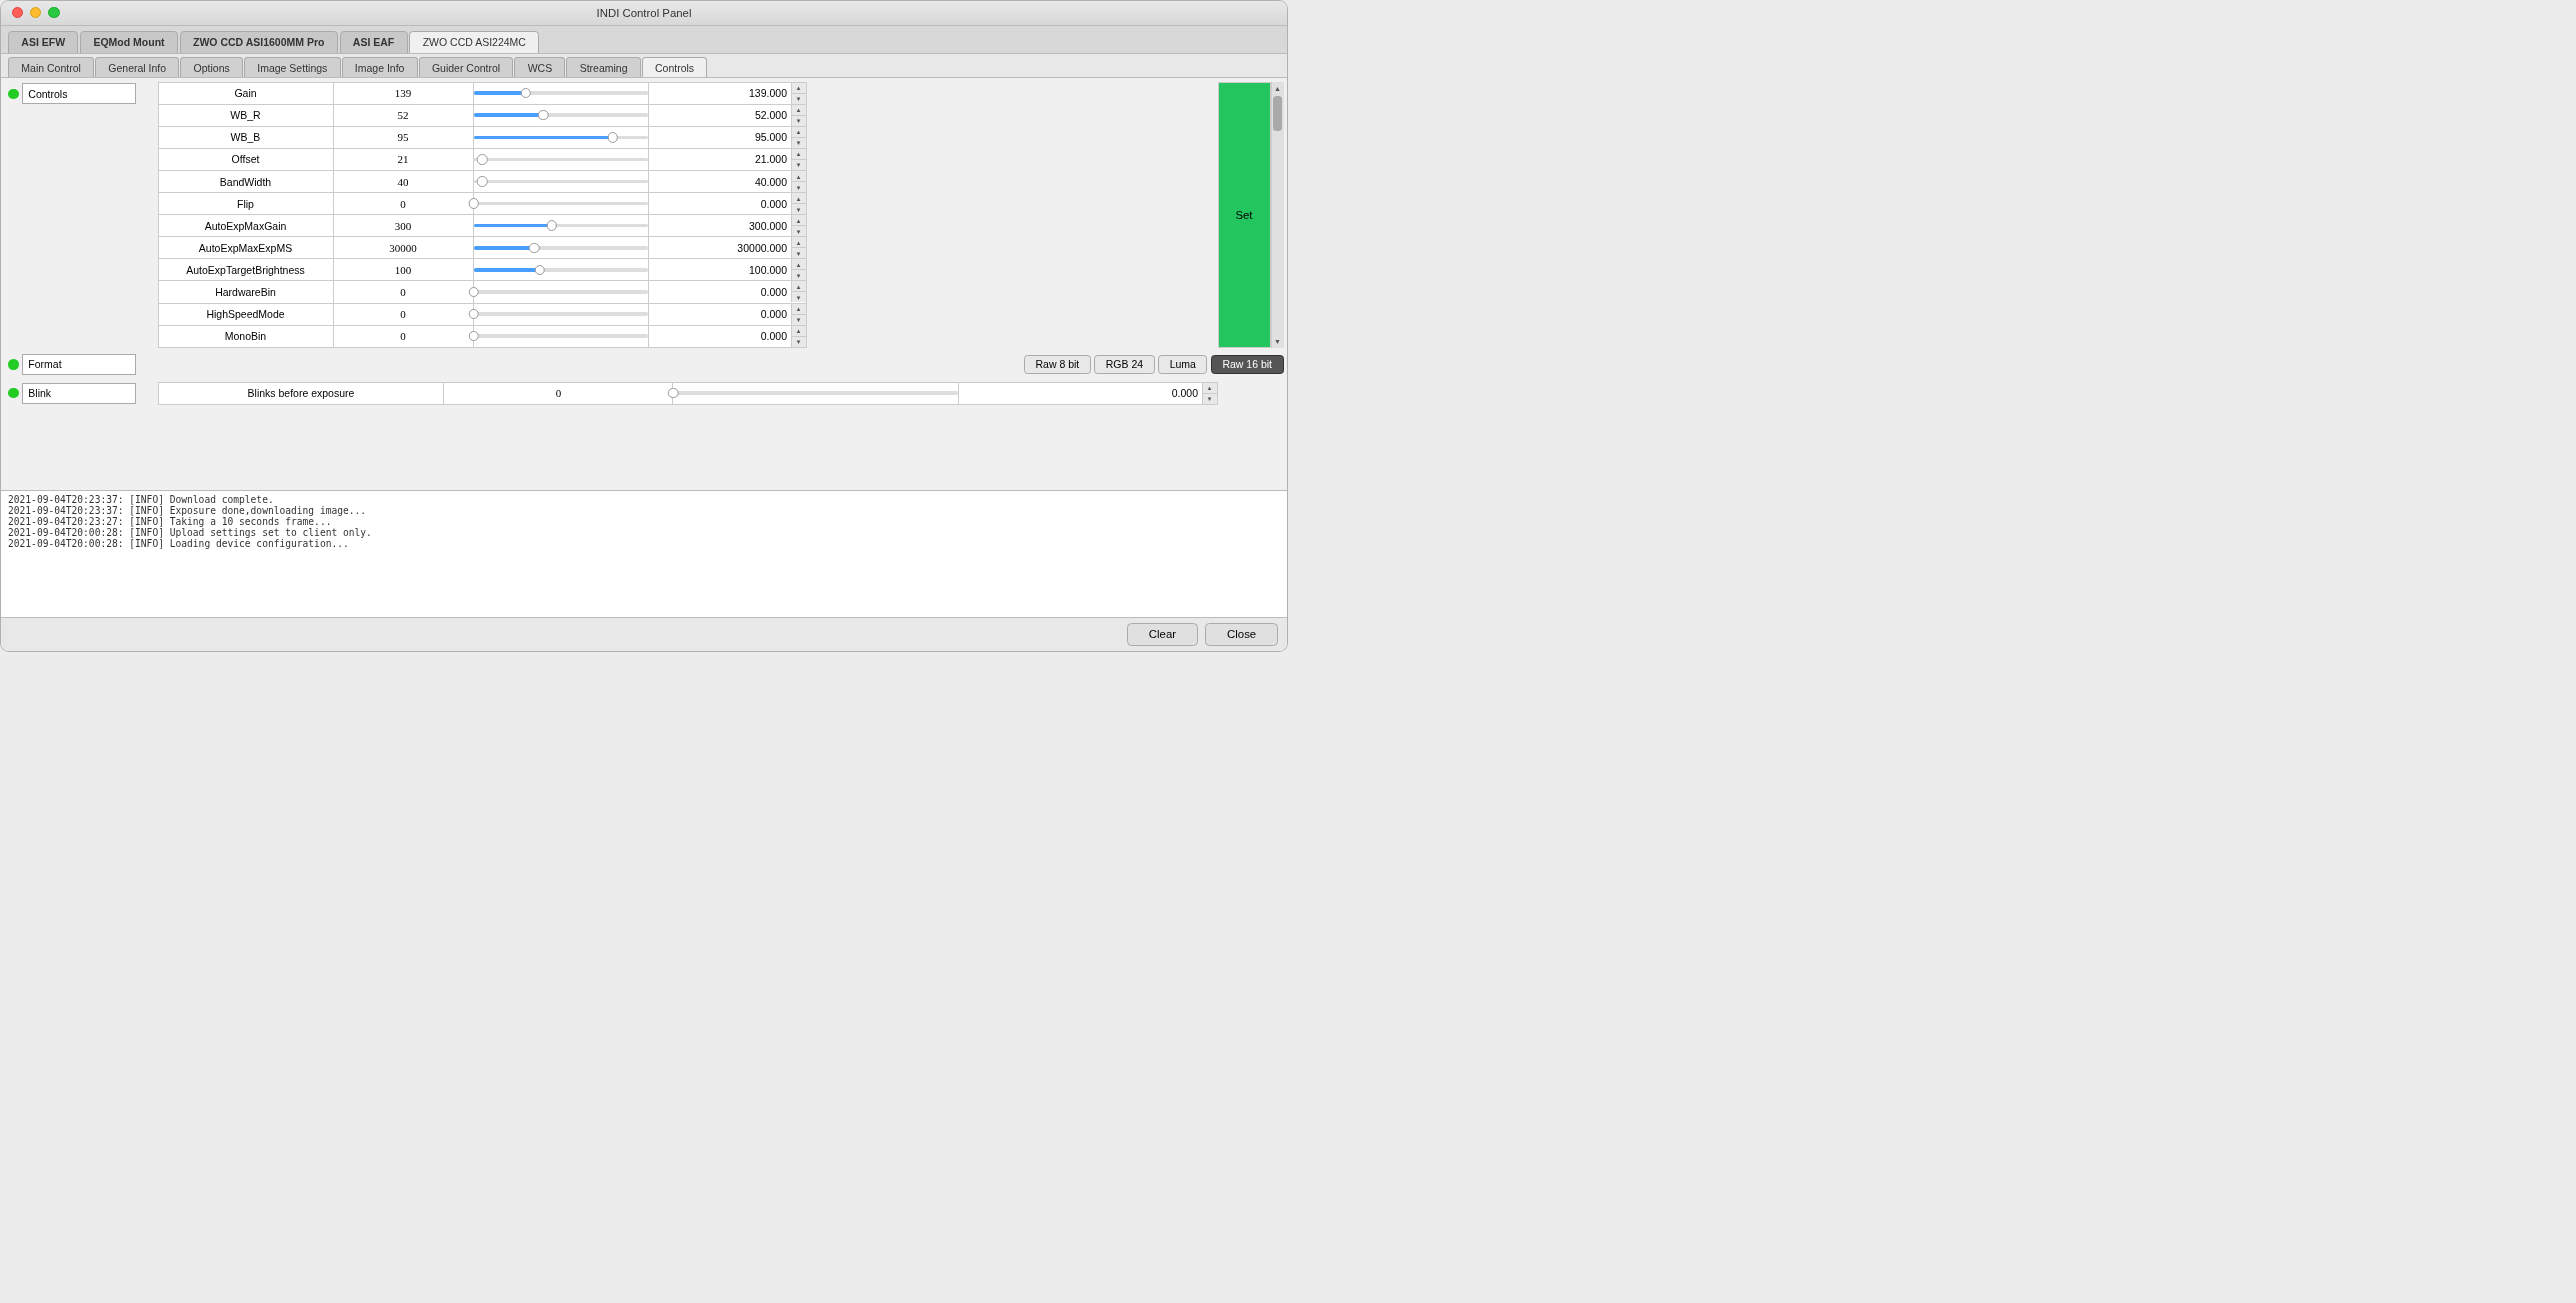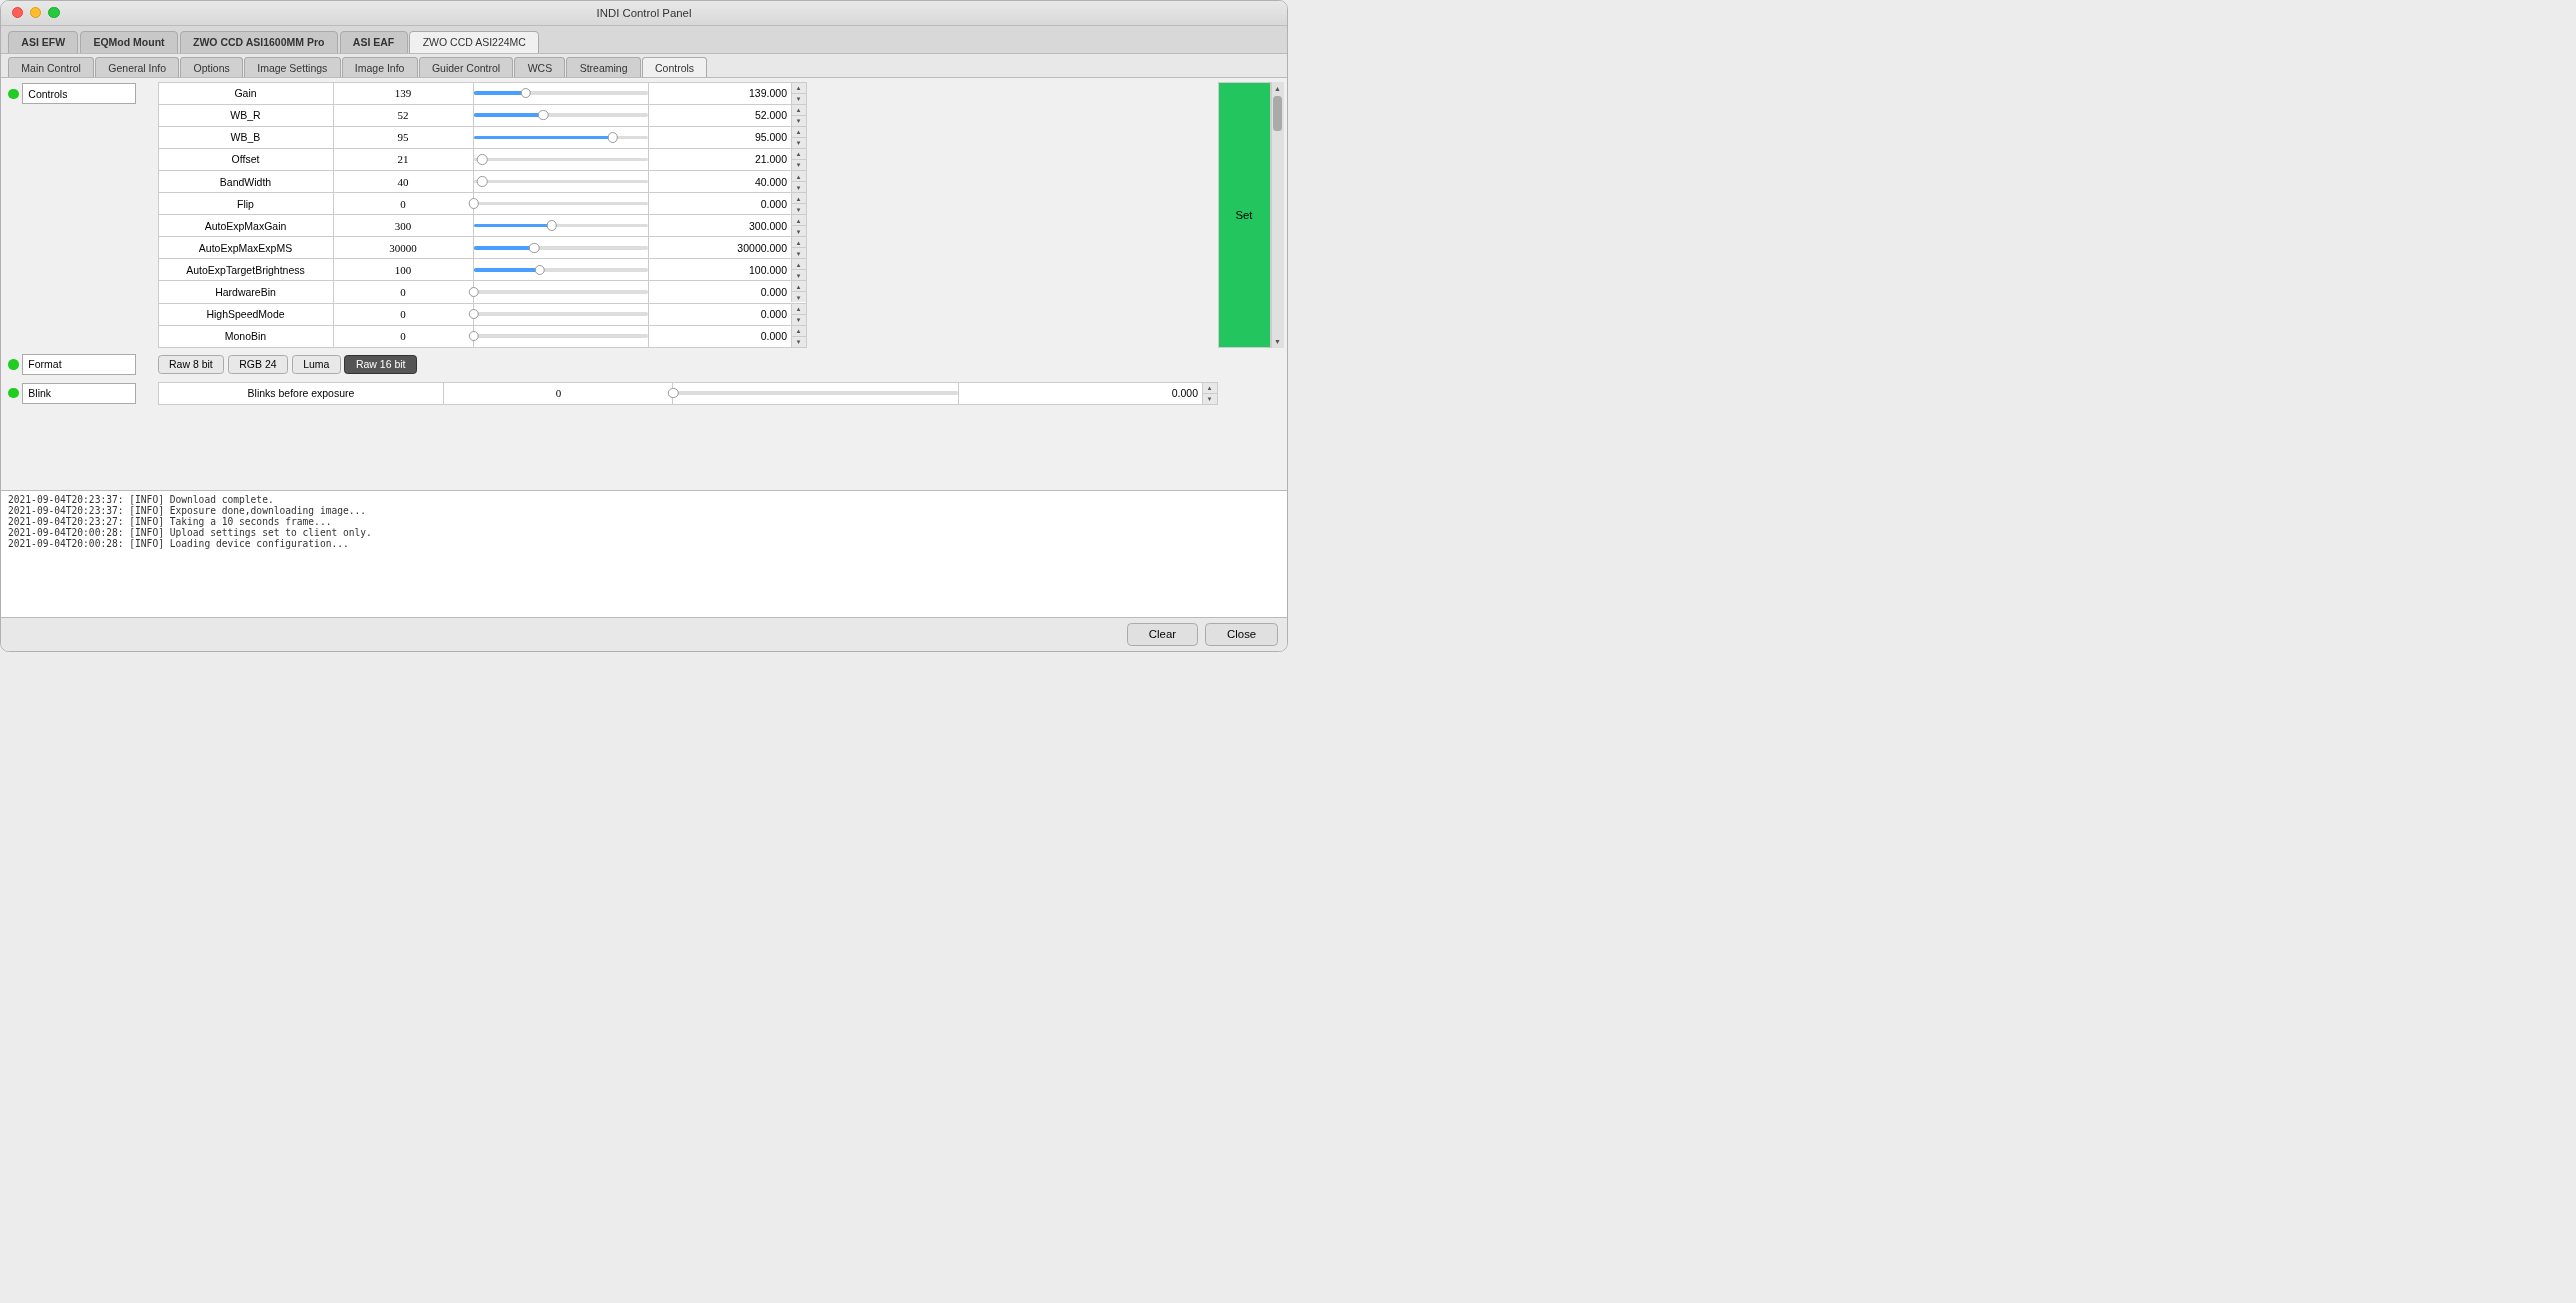--- a/index.html
+++ b/index.html
@@ -589,21 +589,21 @@
           <div style="width:13px;background:#e0e0e0;border-left:0.9px solid #ccc;align-self:stretch;display:flex;flex-direction:column;">
             <div style="height:13px;display:flex;align-items:center;justify-content:center;font-size:7px;color:#555;">▲</div>
             <div style="flex:1;position:relative;">
               <div style="position:absolute;top:1.8px;left:1.8px;right:1.8px;height:35px;background:#aaa;border-radius:3.5px;"></div>
             </div>
             <div style="height:13px;display:flex;align-items:center;justify-content:center;font-size:7px;color:#555;">▼</div>
           </div>
         </div>
 
 
-        <div class="section-row-inline" style="margin-top:3.5px;">
+        <div class="section-row-inline" style="margin-top:3.5px;justify-content:space-between;">
           <div class="section-indicator">
             <div class="green-dot"></div>
             <div class="section-label-box">Format</div>
           </div>
           <div class="format-row">
             <button class="format-btn">Raw 8 bit</button>
             <button class="format-btn">RGB 24</button>
             <button class="format-btn">Luma</button>
             <button class="format-btn active">Raw 16 bit</button>
           </div>

